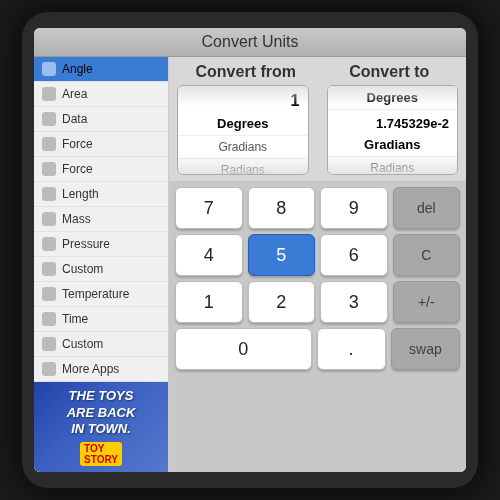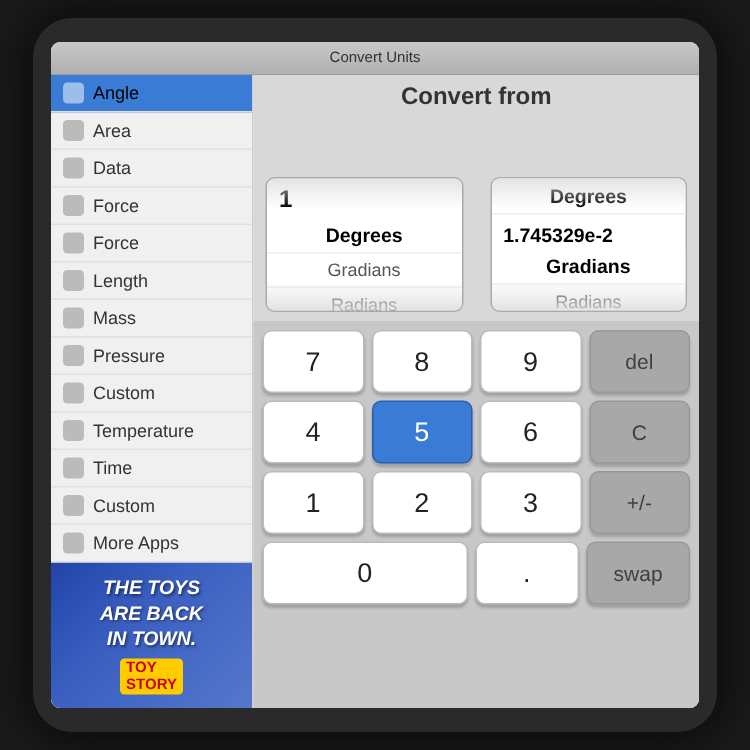--- a/index.html
+++ b/index.html
@@ -23,21 +23,21 @@
       border-radius: 6px;
       overflow: hidden;
       display: flex;
       flex-direction: column;
     }
     .title-bar {
       background: linear-gradient(to bottom, #c8c8c8, #b0b0b0);
       text-align: center;
       padding: 5px;
       border-bottom: 1px solid #999;
-      font-size: 10px;
+      font-size: 16px;
       color: #333;
       font-weight: 500;
       flex-shrink: 0;
     }
     .main-content {
       display: flex;
       flex: 1;
       overflow: hidden;
     }
     
@@ -124,21 +124,20 @@
       flex: 1;
       text-align: center;
       font-size: 16px;
       font-weight: 600;
       color: #333;
     }
     .converter-inputs {
       display: flex;
       padding: 0 8px 6px;
       gap: 18px;
-      margin-top: 40px;
     }
     .scroll-picker {
       flex: 1;
       background: white;
       border: 1px solid #aaa;
       border-radius: 6px;
       overflow: hidden;
       position: relative;
       height: 90px;
     }
@@ -153,21 +152,21 @@
       font-weight: 700;
       color: #000;
       font-size: 13px;
       background: rgba(255,255,255,1);
     }
     .scroll-picker-value {
       font-size: 16px;
       font-weight: 700;
       color: #000;
       padding: 6px 8px 2px;
-      text-align: left;
+      text-align: right;
     }
     .scroll-picker-gradient-top {
       position: absolute; top: 0; left: 0; right: 0;
       height: 20px;
       background: linear-gradient(to bottom, rgba(220,220,220,0.8), transparent);
       pointer-events: none;
     }
     .scroll-picker-gradient-bottom {
       position: absolute; bottom: 0; left: 0; right: 0;
       height: 20px;
@@ -284,20 +283,21 @@
       <div class="ad-text">THE TOYS<br>ARE BACK<br>IN TOWN.</div>
       <div class="ad-badge">TOY<br>STORY</div>
     </div>
   </div>
         </div>
 
       <div class="right-panel">
 
         <div class="converter-header">
           <div class="converter-col-label">Convert from</div>
+          <div class="converter-col-label">Convert to</div>
         </div>
 
         <div class="converter-inputs">
 
           <div class="scroll-picker">
             <div class="scroll-picker-value">1</div>
             <div class="scroll-picker-item selected">Degrees</div>
             <div class="scroll-picker-item">Gradians</div>
             <div class="scroll-picker-item">Radians</div>
             <div class="scroll-picker-gradient-top"></div>

